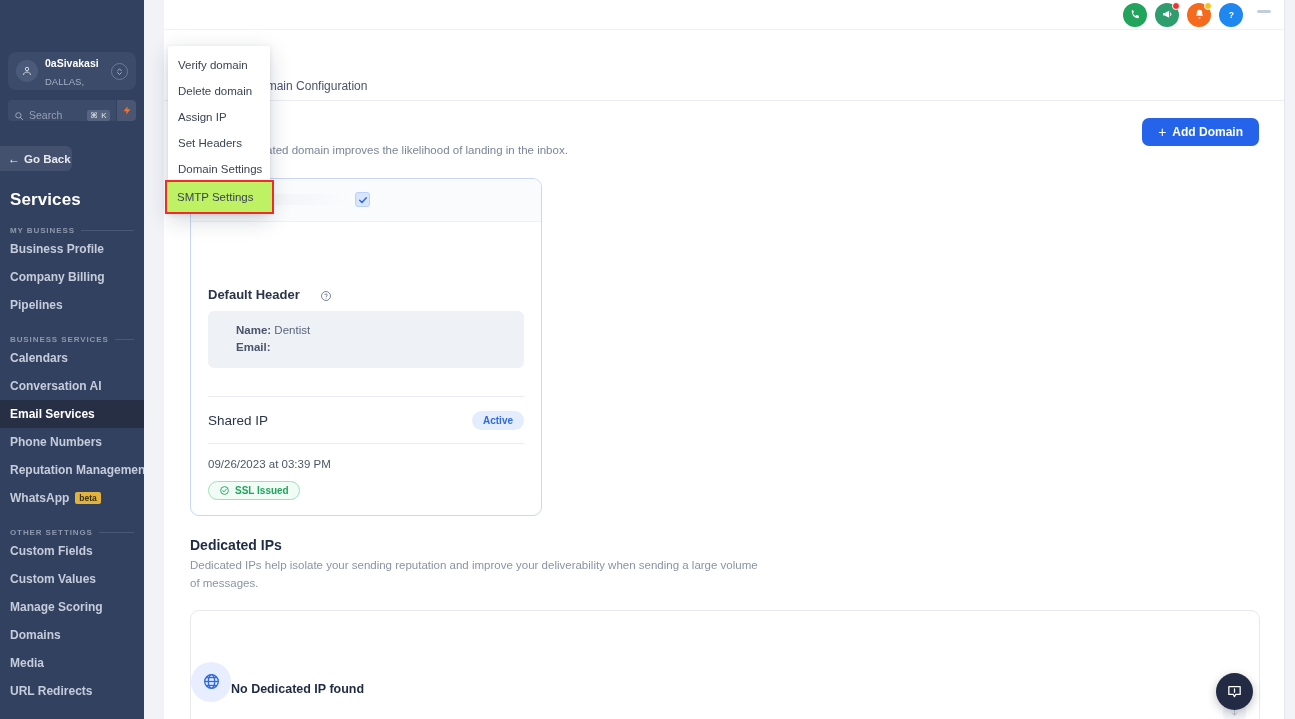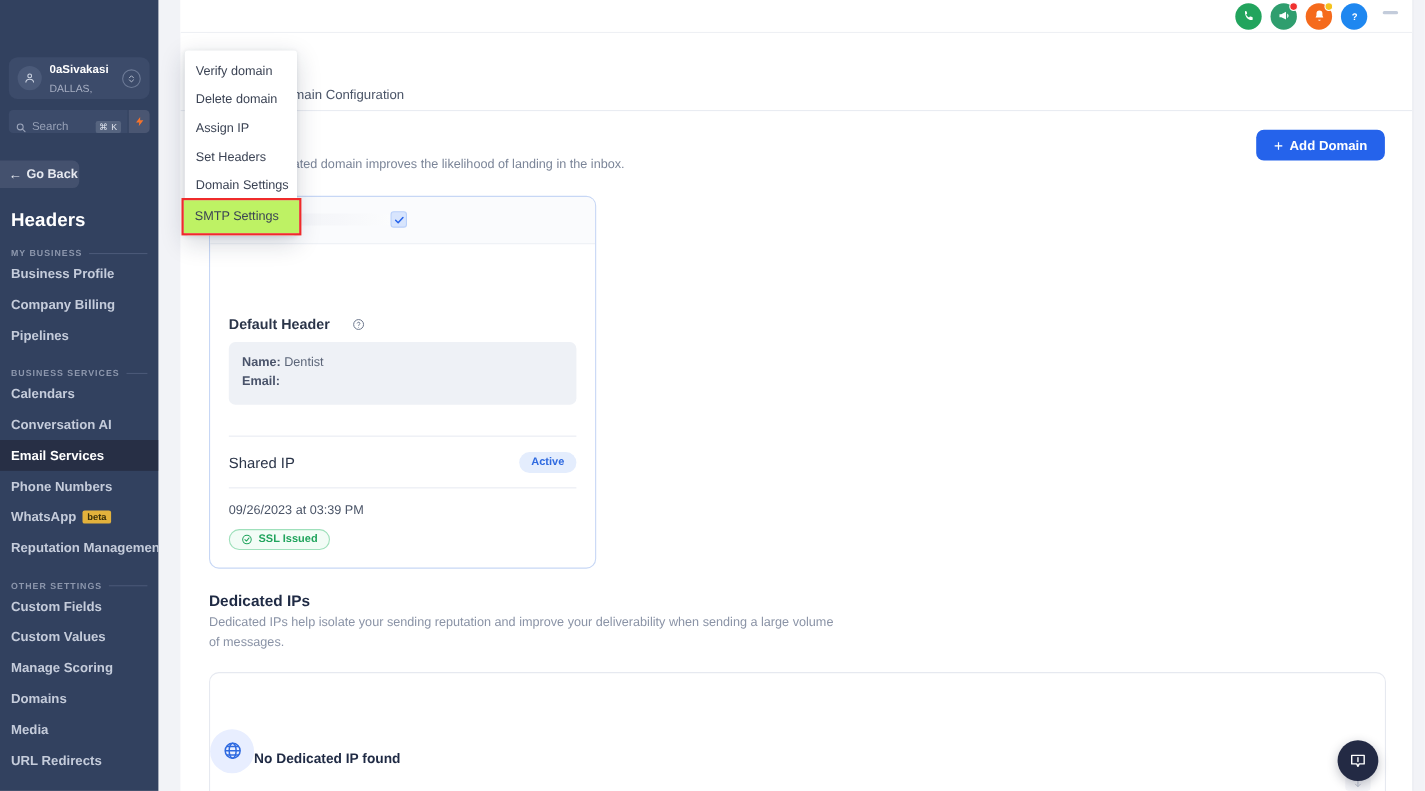--- a/index.html
+++ b/index.html
@@ -233,21 +233,21 @@
   .chk svg { width: 10px; height: 10px; }
 
   .dom-card-body { padding: 17px 17px 15px 17px; }
   .dh-row { display: flex; align-items: center; gap: 20px; margin-top: 48px; }
   .dh-title { font-size: 13px; font-weight: 700; color: #2b3549; }
   .dh-help { width: 12px; height: 12px; color: #6b768c; }
   .dh-box {
     margin-top: 9px;
     background: #eef1f6;
     border-radius: 6px;
-    padding: 11px 12px;
+    padding: 11px 28px;
     font-size: 11.5px; color: #5c6679; line-height: 1.55;
   }
   .dh-box b { color: #49536a; font-weight: 700; }
   .hr { height: 1px; background: #e9ecf2; margin: 28px 0 0 0; }
 
   .sip-row {
     display: flex; align-items: center; justify-content: space-between;
     padding: 14px 0 13px 0;
     border-bottom: 1px solid #e9ecf2;
   }
@@ -376,21 +376,21 @@
             <polygon points="13,2 4,14 11,14 10,22 20,9 13,9"></polygon>
           </svg>
       </div>
     </div>
 
     <div class="goback">
       <span class="arr">←</span>
       <span>Go Back</span>
     </div>
 
-    <div class="settings-title">Headers</div>
+    <div class="settings-title">Services</div>
 
     <nav id="sidebar-nav">
         <div class="sec-head">
           <span class="lbl">MY BUSINESS</span>
           <span class="rule"></span>
         </div>
         <div class="nav-item">
           <span>Business Profile</span>
         </div>
         <div class="nav-item">
@@ -409,25 +409,25 @@
         <div class="nav-item">
           <span>Conversation AI</span>
         </div>
         <div class="nav-item active">
           <span>Email Services</span>
         </div>
         <div class="nav-item">
           <span>Phone Numbers</span>
         </div>
         <div class="nav-item">
+          <span>Reputation Management</span>
+        </div>
+        <div class="nav-item">
           <span>WhatsApp</span>
           <span class="beta-tag">beta</span>
-        </div>
-        <div class="nav-item">
-          <span>Reputation Management</span>
         </div>
         <div class="sec-head">
           <span class="lbl">OTHER SETTINGS</span>
           <span class="rule"></span>
         </div>
         <div class="nav-item">
           <span>Custom Fields</span>
         </div>
         <div class="nav-item">
           <span>Custom Values</span>

